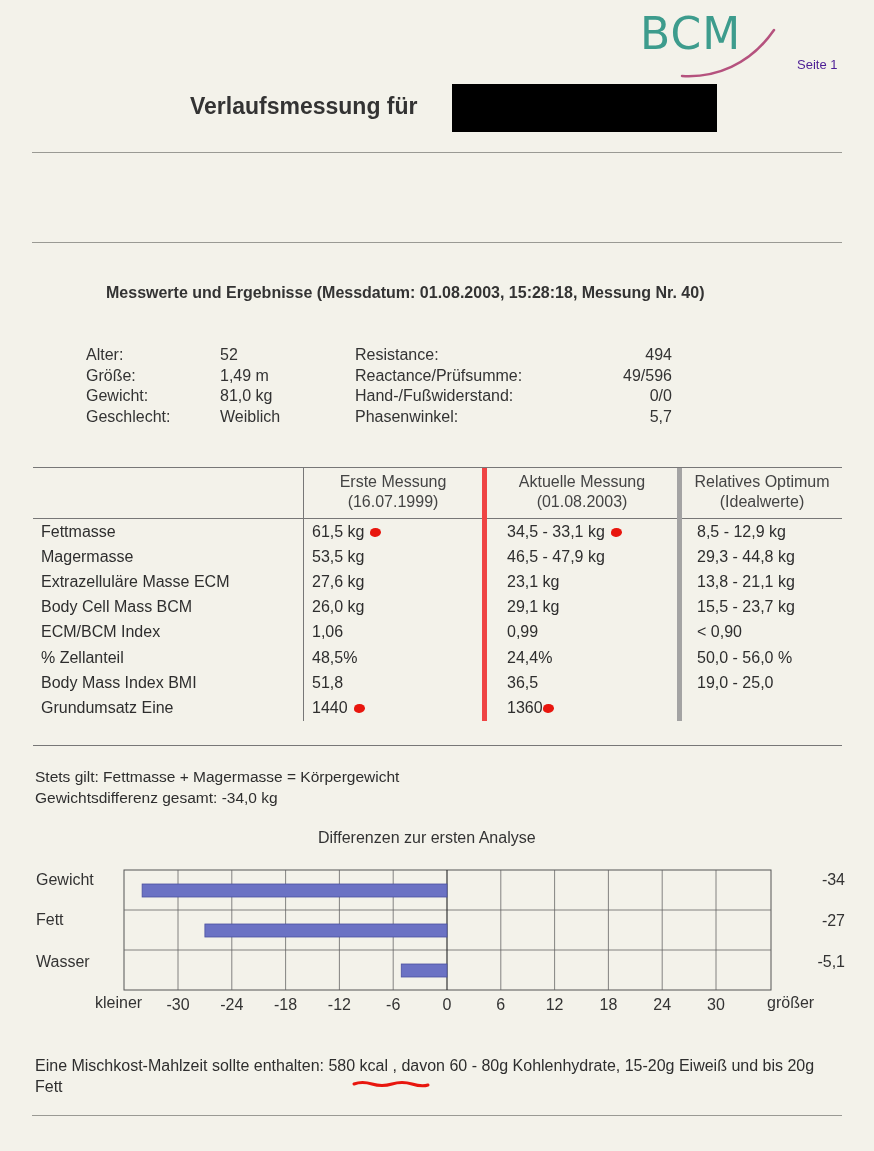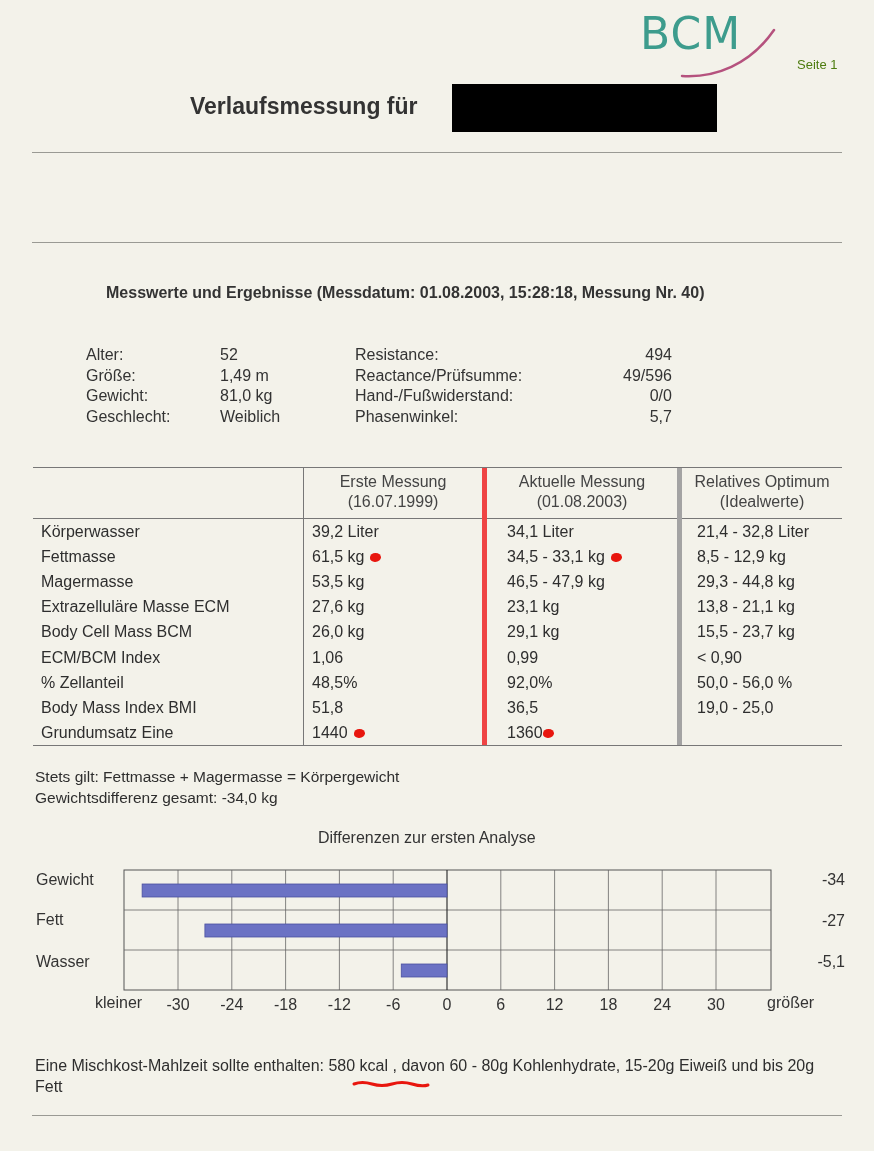--- a/index.html
+++ b/index.html
@@ -8,21 +8,21 @@
     background: #f3f2ea;
     font-family: "Liberation Sans", sans-serif;
     color: #2a2a2a;
   }
   .abs { position: absolute; }
   .logo-text {
     left: 640px; top: 8px; font-size: 44px; color: #3d9c8d; letter-spacing: 1px;
     font-family: "DejaVu Sans", sans-serif; font-weight: normal;
   }
   .swoosh { left: 670px; top: 20px; }
-  .page-num { left: 797px; top: 57px; font-size: 13px; color: #4d7c0f; }
+  .page-num { left: 797px; top: 57px; font-size: 13px; color: #4c1d95; }
   .title { left: 190px; top: 93px; font-size: 23px; font-weight: bold; color: #333; }
   .redact { left: 452px; top: 84px; width: 265px; height: 48px; background: #000; }
   .rule { left: 32px; width: 810px; height: 1px; background: #9a9a94; }
   .heading { left: 106px; top: 284px; font-size: 16px; font-weight: bold; color: #333; }
   .info { font-size: 16px; color: #333; line-height: 20.7px; }
   .info div { height: 20.7px; white-space: nowrap; }
 
   table.main { position: absolute; left: 33px; top: 468px; width: 809px; border-collapse: collapse; font-size: 16px; color: #2e2e2e; }
   table.main th { font-weight: normal; text-align: center; line-height: 20px; padding: 4px 0 6px; border-bottom: 1px solid #777; color: #444; }
   table.main td { height: 25.2px; padding: 0 0 0 8px; white-space: nowrap; vertical-align: middle; }
@@ -101,26 +101,20 @@
         <div>(01.08.2003)</div>
       </th>
       <th class="c4">
         <div>Relatives Optimum</div>
         <div>(Idealwerte)</div>
       </th>
     </tr>
   </thead>
   <tbody id="results-body">
       <tr>
-        <td class="c1 lbl"><span>Körperwasser</span></td>
-        <td class="c2"><span>39,2 Liter</span></td>
-        <td class="c3"><span>34,1 Liter</span></td>
-        <td class="c4"><span>21,4 - 32,8 Liter</span></td>
-      </tr>
-      <tr>
         <td class="c1 lbl"><span>Fettmasse</span></td>
         <td class="c2"><span>61,5 kg</span><span class="dot"></span></td>
         <td class="c3"><span>34,5 - 33,1 kg</span><span class="dot"></span></td>
         <td class="c4"><span>8,5 - 12,9 kg</span></td>
       </tr>
       <tr>
         <td class="c1 lbl"><span>Magermasse</span></td>
         <td class="c2"><span>53,5 kg</span></td>
         <td class="c3"><span>46,5 - 47,9 kg</span></td>
         <td class="c4"><span>29,3 - 44,8 kg</span></td>
@@ -139,21 +133,21 @@
       </tr>
       <tr>
         <td class="c1 lbl"><span>ECM/BCM Index</span></td>
         <td class="c2"><span>1,06</span></td>
         <td class="c3"><span>0,99</span></td>
         <td class="c4"><span>&lt; 0,90</span></td>
       </tr>
       <tr>
         <td class="c1 lbl"><span>% Zellanteil</span></td>
         <td class="c2"><span>48,5%</span></td>
-        <td class="c3"><span>92,0%</span></td>
+        <td class="c3"><span>24,4%</span></td>
         <td class="c4"><span>50,0 - 56,0 %</span></td>
       </tr>
       <tr>
         <td class="c1 lbl"><span>Body Mass Index BMI</span></td>
         <td class="c2"><span>51,8</span></td>
         <td class="c3"><span>36,5</span></td>
         <td class="c4"><span>19,0 - 25,0</span></td>
       </tr>
       <tr>
         <td class="c1 lbl"><span>Grundumsatz Eine</span></td>

